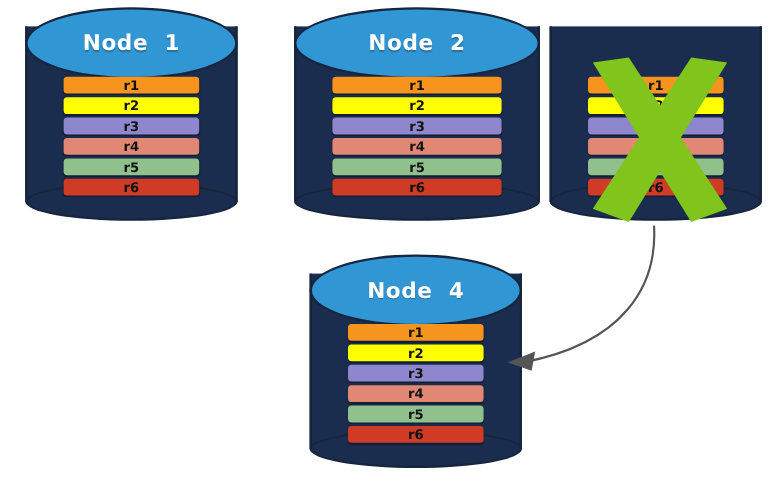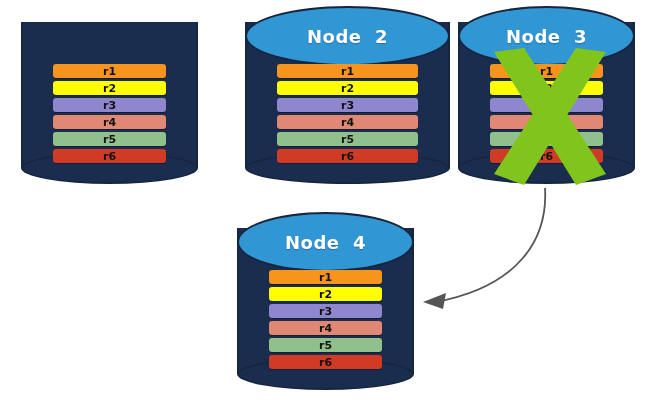--- a/index.html
+++ b/index.html
@@ -109,20 +109,23 @@
   }
 </style>
 </head>
 <body>
 
 <div id="stage">
 
   <div class="node" style="left:21px; top:6px; width:177px; height:178px;">
     <div class="cyl-body"></div>
     <div class="cyl-bottom"></div>
+    <div class="cyl-top">
+      <span class="cyl-title">Node  1</span>
+    </div>
     <div class="rows">
       <div class="row" style="background:#f7941e;">
         <span class="row-label">r1</span>
       </div>
       <div class="row" style="background:#ffff00;">
         <span class="row-label">r2</span>
       </div>
       <div class="row" style="background:#8e87cd;">
         <span class="row-label">r3</span>
       </div>
@@ -162,23 +165,20 @@
       </div>
       <div class="row" style="background:#cf3b25;">
         <span class="row-label">r6</span>
       </div>
     </div>
   </div>
 
   <div class="node" style="left:458px; top:6px; width:177px; height:178px;">
     <div class="cyl-body"></div>
     <div class="cyl-bottom"></div>
-    <div class="cyl-top">
-      <span class="cyl-title">Node  3</span>
-    </div>
     <div class="rows">
       <div class="row" style="background:#f7941e;">
         <span class="row-label">r1</span>
       </div>
       <div class="row" style="background:#ffff00;">
         <span class="row-label">r2</span>
       </div>
       <div class="row" style="background:#8e87cd;">
         <span class="row-label">r3</span>
       </div>
@@ -194,21 +194,21 @@
     </div>
   </div>
 
   <svg class="cross" style="left:490px; top:46px;" width="120" height="142" viewBox="0 0 120 142">
     <g fill="#80c41c">
       <polygon points="4,6 34,2 116,128 86,139"></polygon>
       <polygon points="116,6 86,2 4,128 34,139"></polygon>
     </g>
   </svg>
 
-  <div class="node" style="left:237px; top:212px; width:177px; height:178px;">
+  <div class="node" style="left:258px; top:212px; width:177px; height:178px;">
     <div class="cyl-body"></div>
     <div class="cyl-bottom"></div>
     <div class="cyl-top">
       <span class="cyl-title">Node  4</span>
     </div>
     <div class="rows">
       <div class="row" style="background:#f7941e;">
         <span class="row-label">r1</span>
       </div>
       <div class="row" style="background:#ffff00;">

